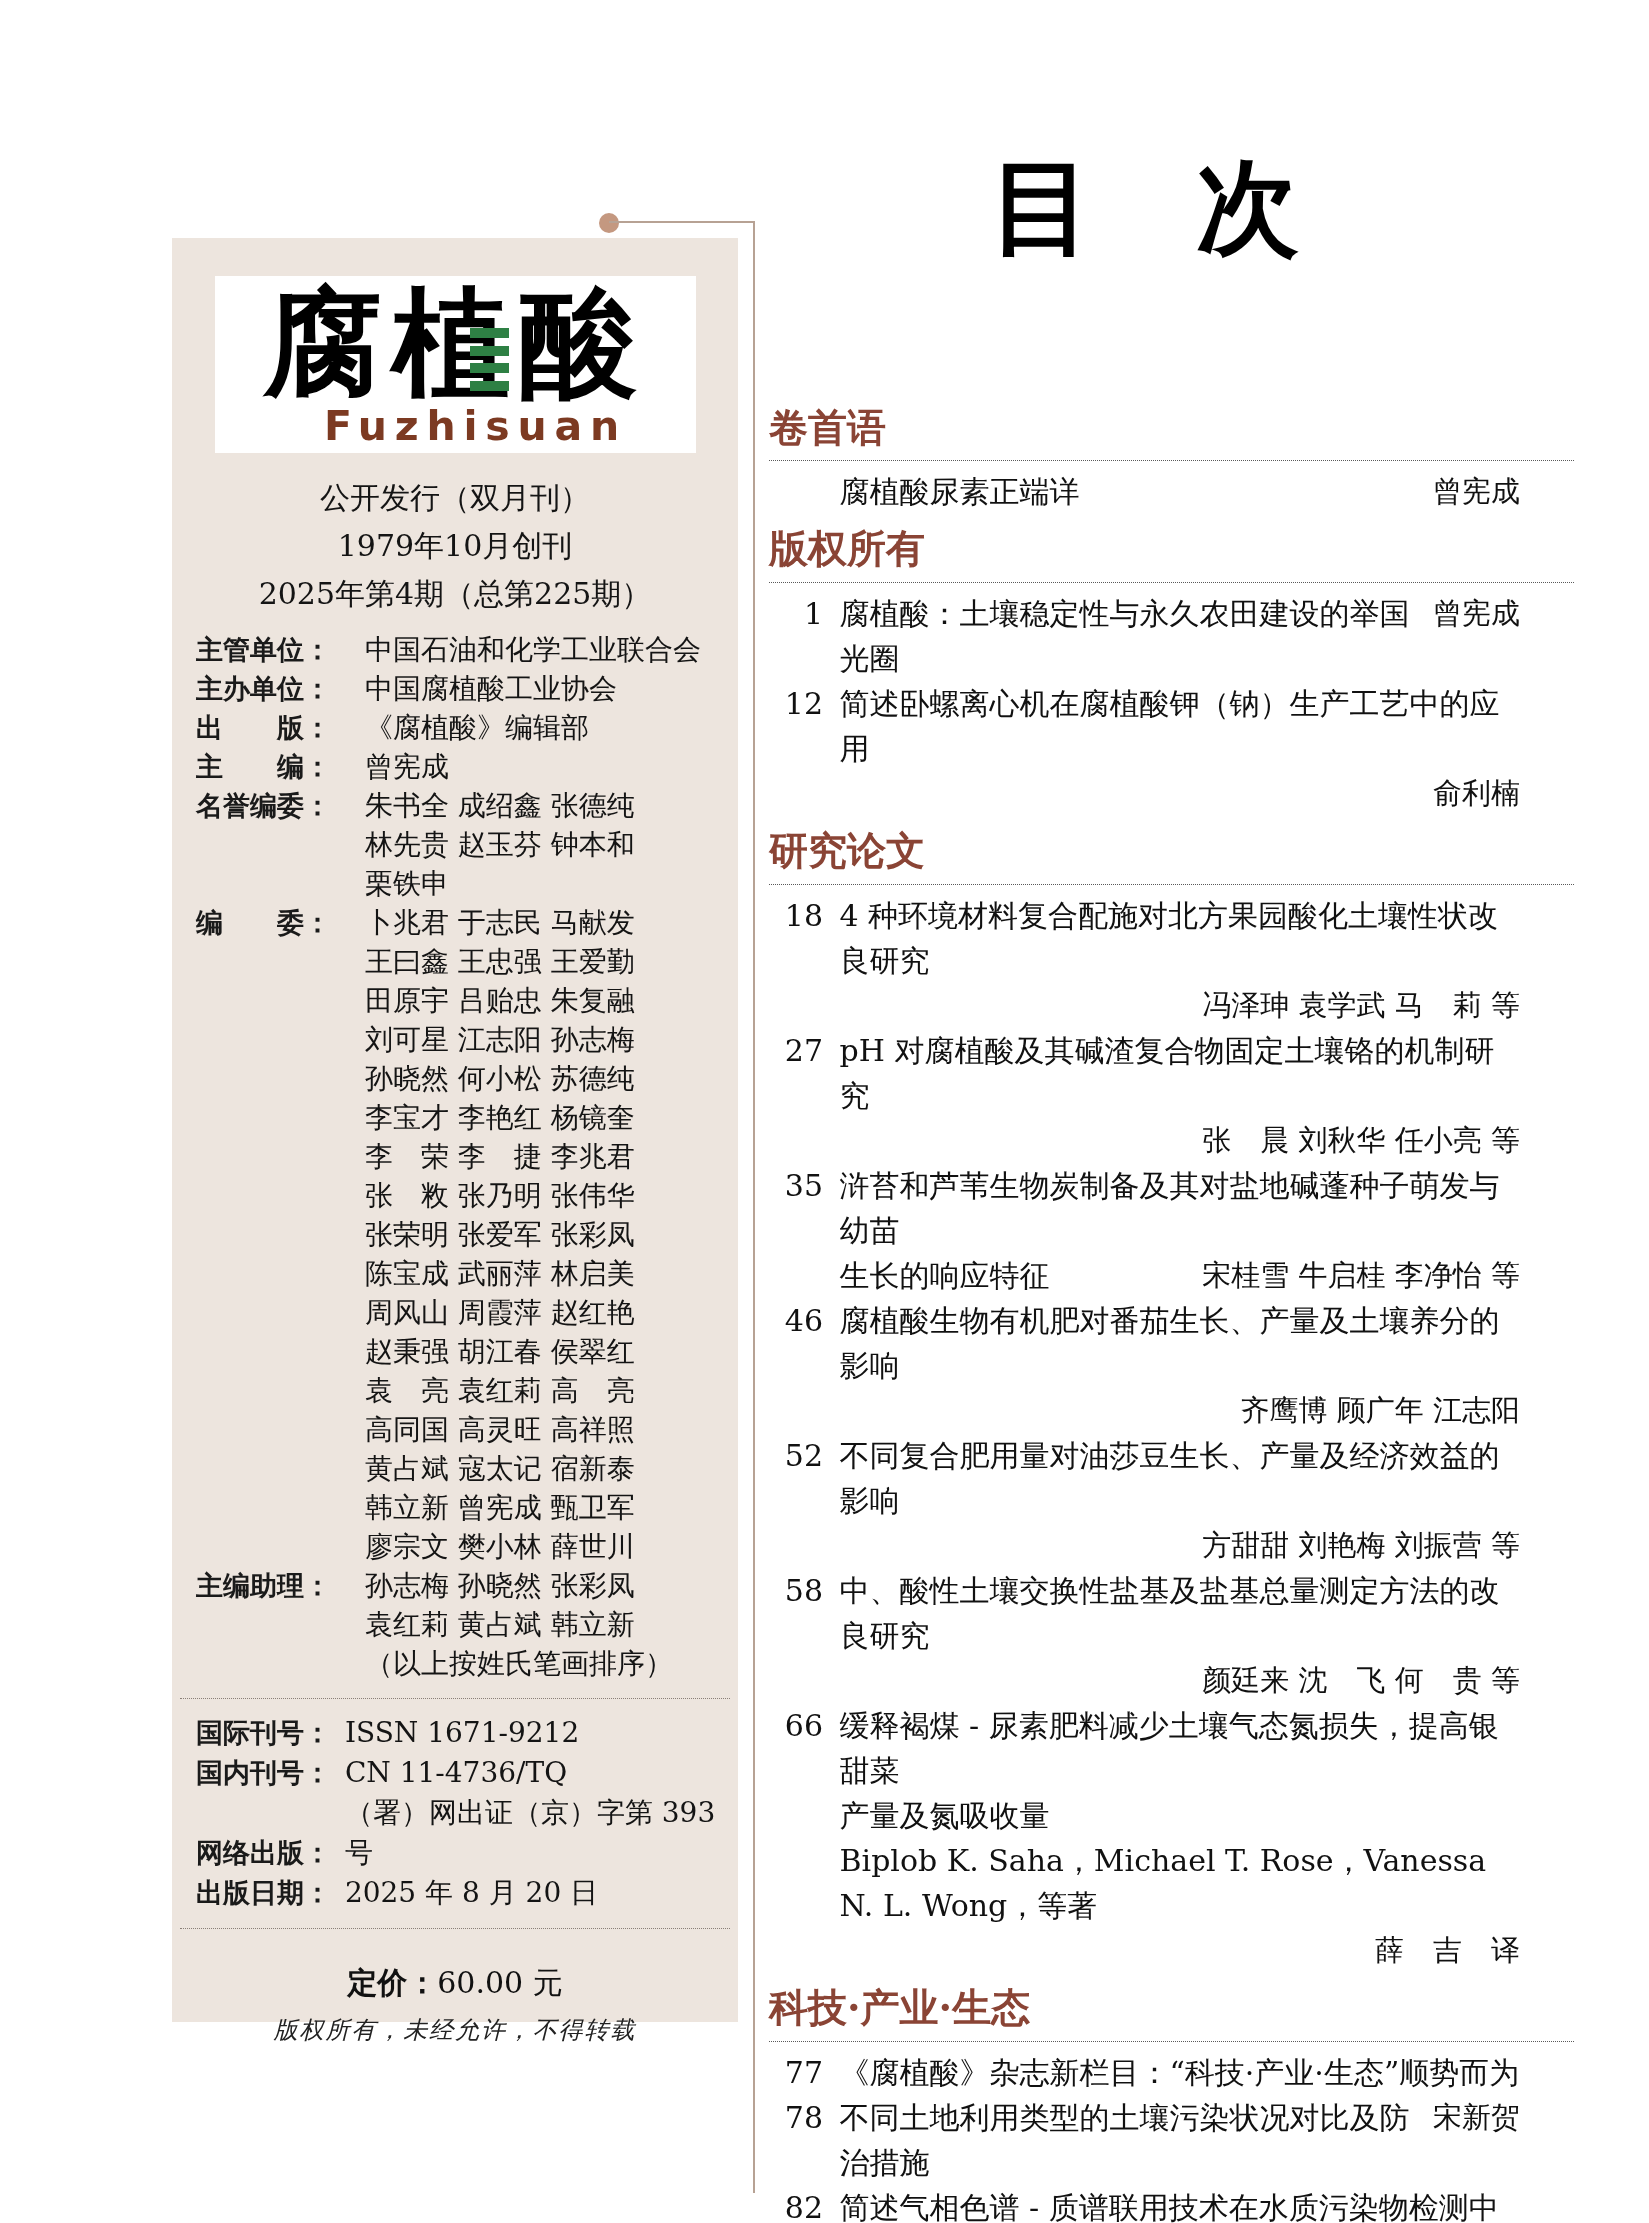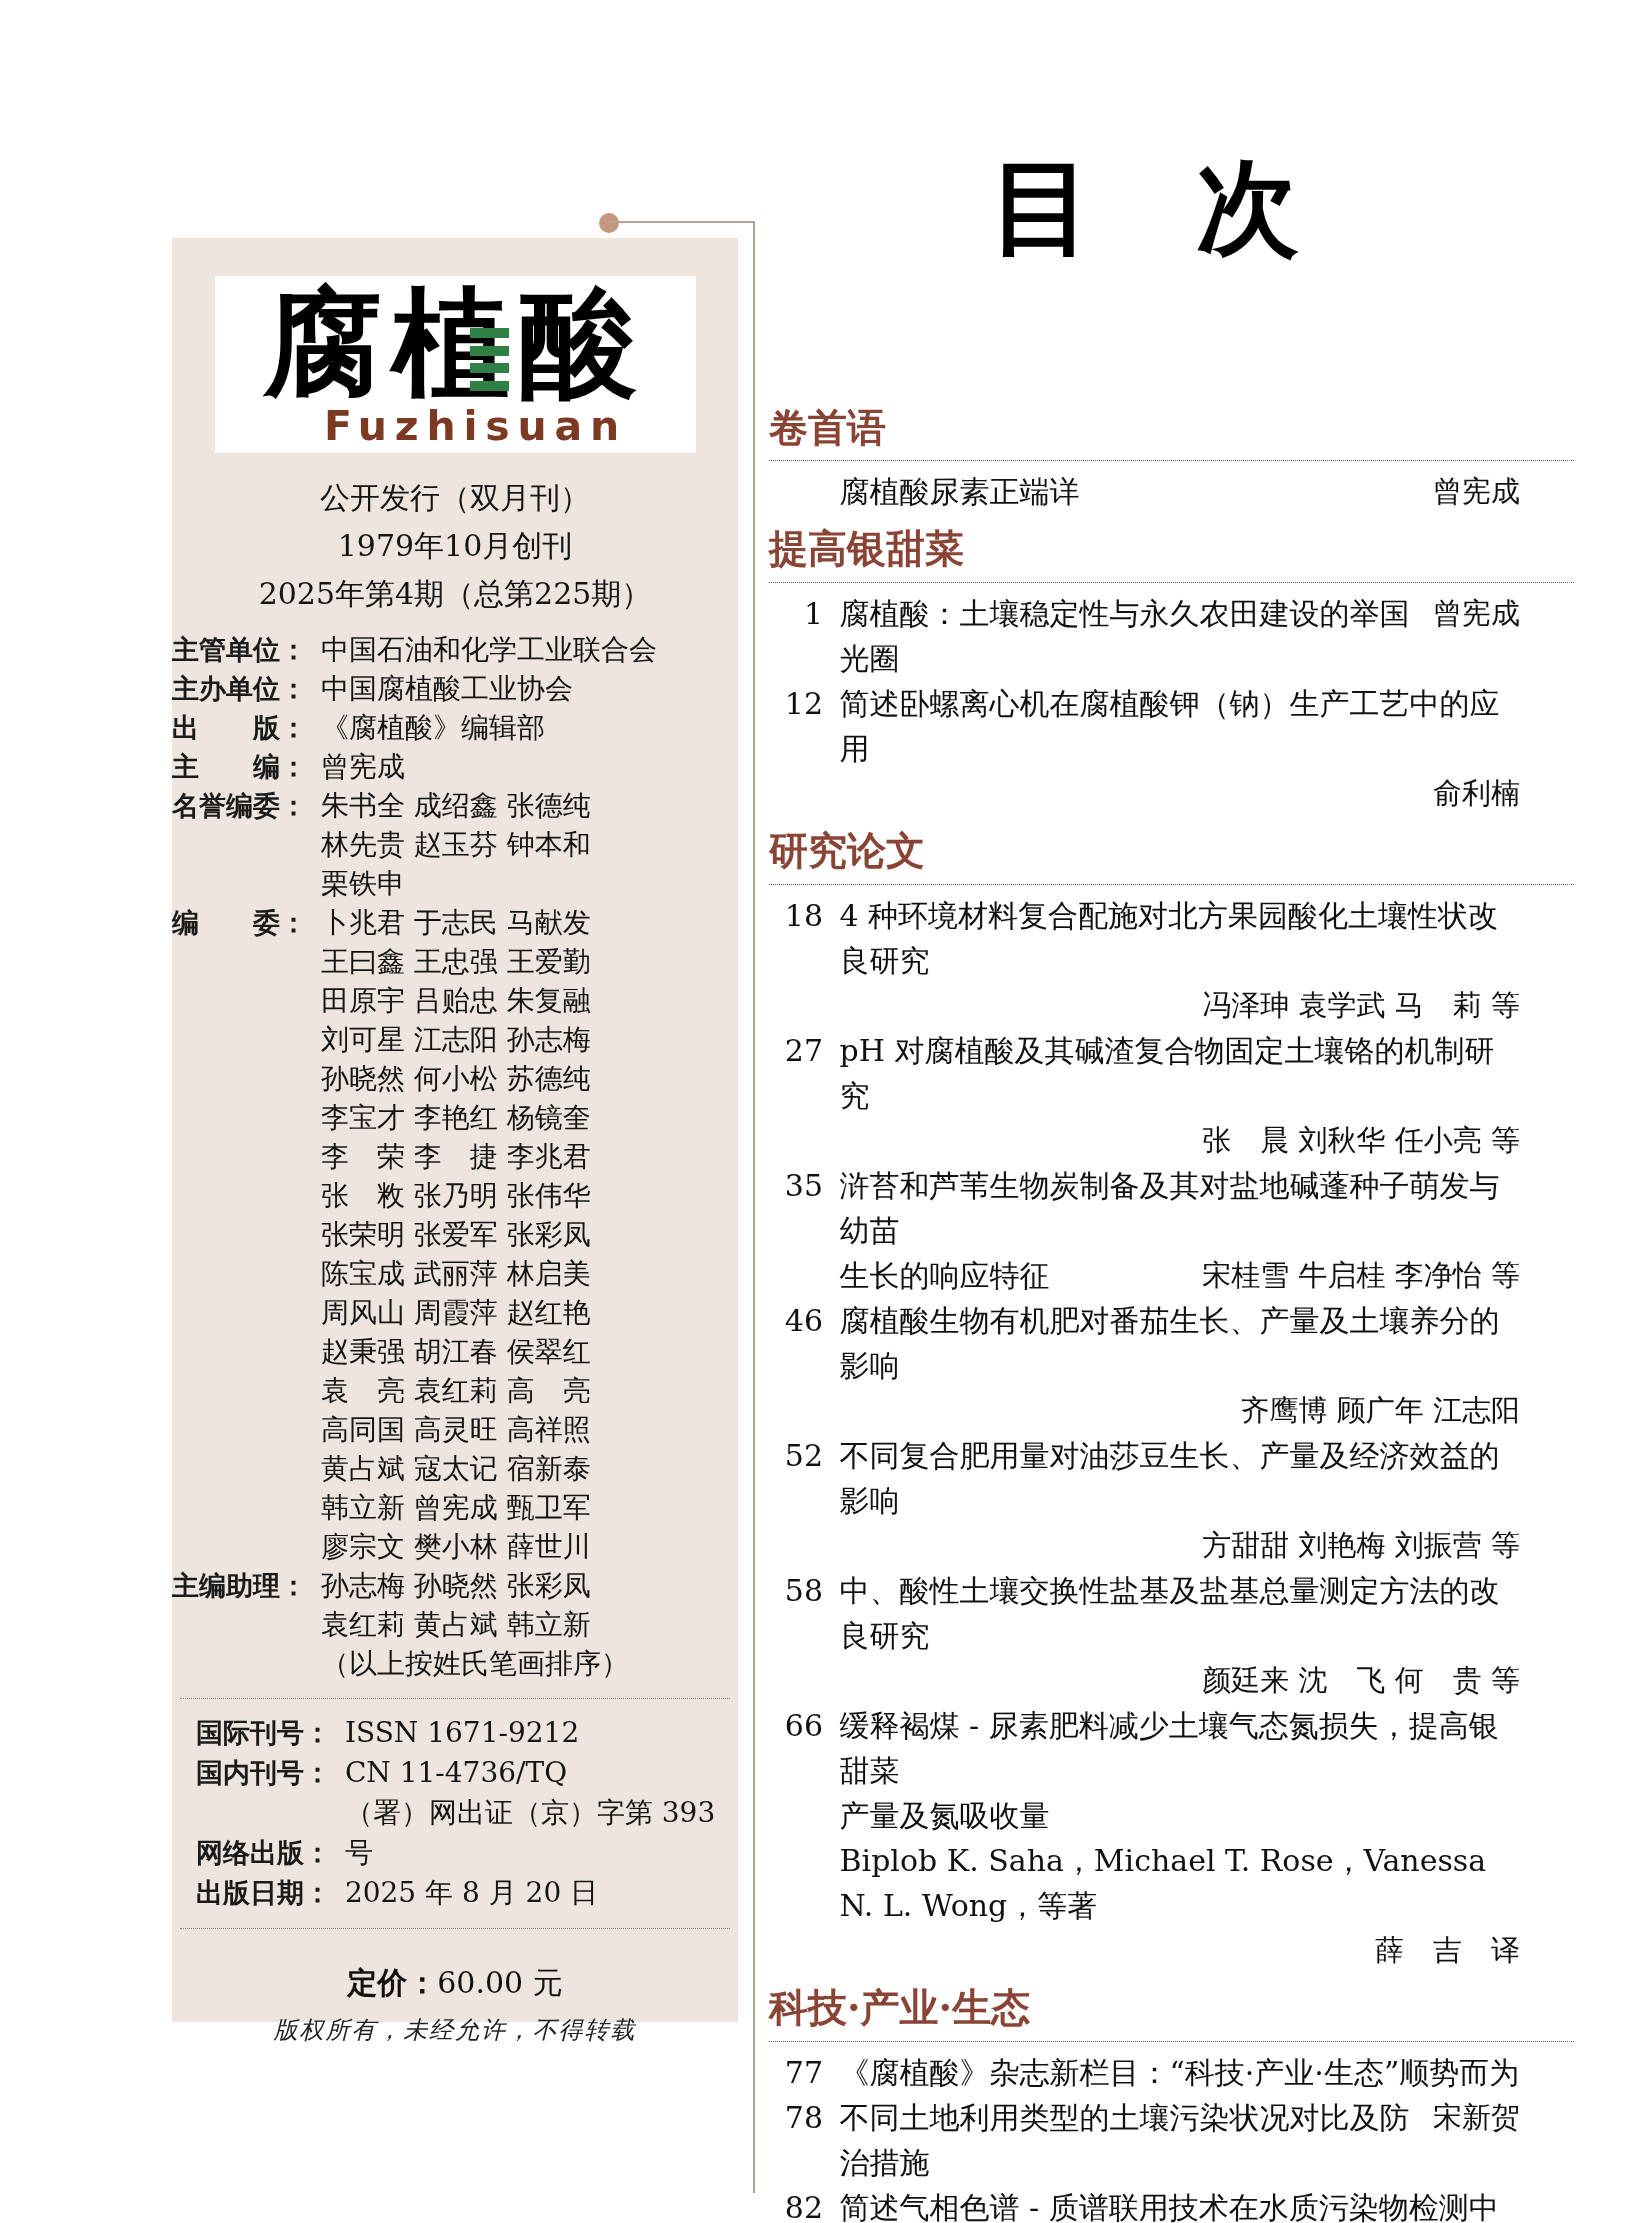--- a/index.html
+++ b/index.html
@@ -20,21 +20,21 @@
   .logo-cn{font-family:"DejaVu Sans","Liberation Sans",sans-serif;font-weight:bold;
            font-size:118px;line-height:1.05;letter-spacing:9.7px;text-align:center;color:#000;margin-top:5.8px;}
   .logo-en{font-family:"DejaVu Sans","Liberation Sans",sans-serif;font-weight:bold;
            font-size:41px;letter-spacing:7.8px;text-align:center;color:var(--logo-brown,#7C3A22);margin-top:-3.9px;margin-left:40px;}
   .stripe{position:absolute;left:255px;width:39px;height:9.7px;background:var(--stripe-green,#2E8044);}
   .s1{top:52px}.s2{top:70px}.s3{top:87px}.s4{top:105px}
 
   .issue{margin-top:21.3px;text-align:center;font-size:30px;line-height:48px;color:#141414;}
 
   .masthead{margin-top:11.6px;}
-  .m-row{display:flex;}
+  .m-row{display:flex;padding-left:24px;gap:20px;}
   .m-label{flex:none;width:147px;font-family:"DejaVu Sans","Liberation Sans",sans-serif;
            font-weight:bold;font-size:27px;line-height:39px;color:#1a1a1a;}
   .m-vals{flex:1;font-size:28px;line-height:39px;color:#141414;padding-left:1.9px;}
 
   .dotted-p{border:none;border-top:1.9px dotted #8a8078;margin:15.5px 7.8px 13.6px 7.8px;height:0;}
 
   .pub{margin-top:1.9px;}
   .p-row{display:flex;padding-left:24px;font-size:28px;line-height:40px;align-items:flex-end;}
   .p-label{flex:none;width:147px;font-family:"DejaVu Sans","Liberation Sans",sans-serif;
            font-weight:bold;font-size:27px;color:#1a1a1a;}
@@ -182,21 +182,21 @@
         <section class="t-section">
           <div class="t-header">卷首语</div>
           <div class="t-dotted"></div>
           <div class="t-row">
             <span class="t-num"></span>
             <span class="t-text">腐植酸尿素正端详</span>
             <span class="t-author">曾宪成</span>
           </div>
         </section>
         <section class="t-section">
-          <div class="t-header">提高银甜菜</div>
+          <div class="t-header">版权所有</div>
           <div class="t-dotted"></div>
           <div class="t-row">
             <span class="t-num">1</span>
             <span class="t-text">腐植酸：土壤稳定性与永久农田建设的举国光圈</span>
             <span class="t-author">曾宪成</span>
           </div>
           <div class="t-row">
             <span class="t-num">12</span>
             <span class="t-text">简述卧螺离心机在腐植酸钾（钠）生产工艺中的应用</span>
           </div>

